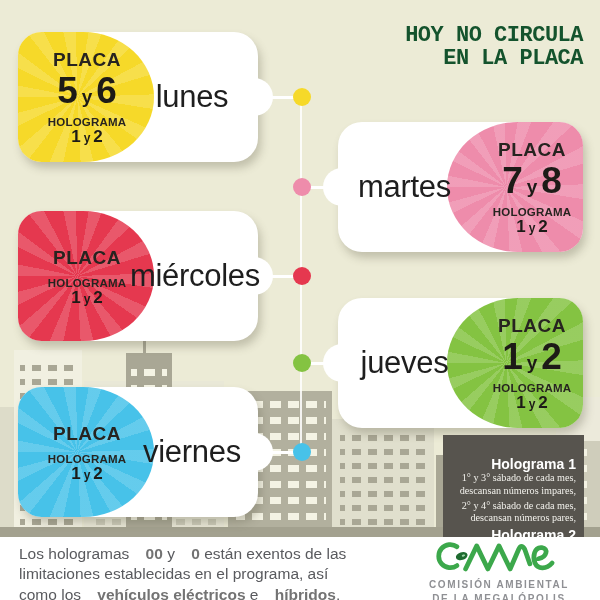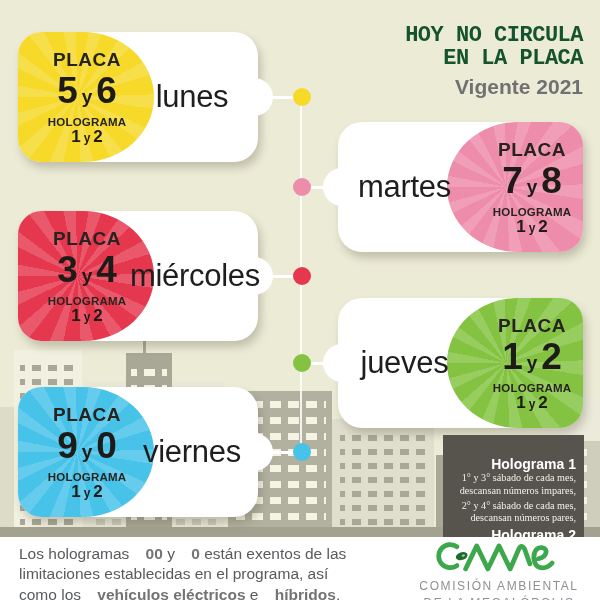--- a/index.html
+++ b/index.html
@@ -55,21 +55,21 @@
   .ib-line{font-size:10.2px;line-height:1.24;color:#f2f1ec;font-family:Liberation Serif, serif;}
   .ib-line.gap{margin-top:2px;}
   .ib-title.second{margin-top:3px;}
 
   
   .footer{position:absolute;left:0;top:537px;width:600px;height:63px;background:#ffffff;}
   .footer-text{position:absolute;left:19px;top:7px;width:334px;font-size:15.5px;
                line-height:1.32;color:#595a5e;}
   .footer-text b{font-weight:800;color:#737373;padding-left:12px;}
   .logo{position:absolute;right:20px;top:2px;width:162px;text-align:center;}
-  .logo-caption{font-size:12px;font-weight:400;letter-spacing:1.6px;color:#8f9094;line-height:1.55;margin-top:-2px;}
+  .logo-caption{font-size:10px;font-weight:700;letter-spacing:1.6px;color:#8f9094;line-height:1.55;margin-top:-2px;}
 </style>
 </head>
 <body>
 
 <div class="canvas">
 
   <svg class="skyline" viewBox="0 0 600 200" preserveAspectRatio="none">
     <defs>
       <pattern id="wd" width="16" height="14" patternUnits="userSpaceOnUse">
           <rect width="9" height="6" fill="#a9a795"></rect>
@@ -94,21 +94,20 @@
     <rect x="436" y="118" width="102" height="82" fill="#a9a795"></rect>
     <rect x="444" y="126" width="86" height="66" fill="url(#wl)"></rect>
     <rect x="540" y="104" width="60" height="96" fill="#cfcdbb"></rect>
     <rect x="546" y="112" width="48" height="82" fill="url(#wl)"></rect>
     <rect x="0" y="190" width="600" height="10" fill="#a3a18f"></rect>
   </svg>
 
   <div class="titleblock">
     <div class="title-line">HOY NO CIRCULA</div>
     <div class="title-line">EN LA PLACA</div>
-    <div class="subtitle">Vigente 2021</div>
   </div>
 
   <div class="vline"></div>
   <div class="connector" style="left:258px;top:95.5px;width:46px;"></div>
   <div class="connector" style="left:300px;top:185.5px;width:40px;"></div>
   <div class="connector" style="left:258px;top:274.5px;width:46px;"></div>
   <div class="connector" style="left:300px;top:361.5px;width:40px;"></div>
   <div class="connector" style="left:258px;top:450.5px;width:46px;"></div>
 
   <div class="card left" style="left:18px;top:32px;">
@@ -130,21 +129,20 @@
       <div class="holo">HOLOGRAMA</div>
       <div class="holonums"><span>1</span><span class="hy">y</span><span>2</span></div>
     </div>
     <div class="dayname">martes</div>
   </div>
 
   <div class="card left" style="left:18px;top:211px;">
     <div class="notch"></div>
     <div class="badge b-left" style="background-color: rgb(229, 56, 79);">
       <div class="placa">PLACA</div>
-      <div class="nums"><span>3</span><span class="y">y</span><span>4</span></div>
       <div class="holo">HOLOGRAMA</div>
       <div class="holonums"><span>1</span><span class="hy">y</span><span>2</span></div>
     </div>
     <div class="dayname">miércoles</div>
   </div>
 
   <div class="card right" style="left:338px;top:298px;">
     <div class="notch"></div>
     <div class="badge b-right" style="background-color: rgb(132, 195, 66);">
       <div class="placa">PLACA</div>
@@ -152,21 +150,20 @@
       <div class="holo">HOLOGRAMA</div>
       <div class="holonums"><span>1</span><span class="hy">y</span><span>2</span></div>
     </div>
     <div class="dayname">jueves</div>
   </div>
 
   <div class="card left" style="left:18px;top:387px;">
     <div class="notch"></div>
     <div class="badge b-left" style="background-color: rgb(71, 194, 233);">
       <div class="placa">PLACA</div>
-      <div class="nums"><span>9</span><span class="y">y</span><span>0</span></div>
       <div class="holo">HOLOGRAMA</div>
       <div class="holonums"><span>1</span><span class="hy">y</span><span>2</span></div>
     </div>
     <div class="dayname">viernes</div>
   </div>
 
   <div class="dot" style="left: 293px; top: 88px; background-color: rgb(246, 217, 41);"></div>
   <div class="dot" style="left: 293px; top: 178px; background-color: rgb(238, 140, 171);"></div>
   <div class="dot" style="left: 293px; top: 267px; background-color: rgb(229, 56, 79);"></div>
   <div class="dot" style="left: 293px; top: 354px; background-color: rgb(132, 195, 66);"></div>

